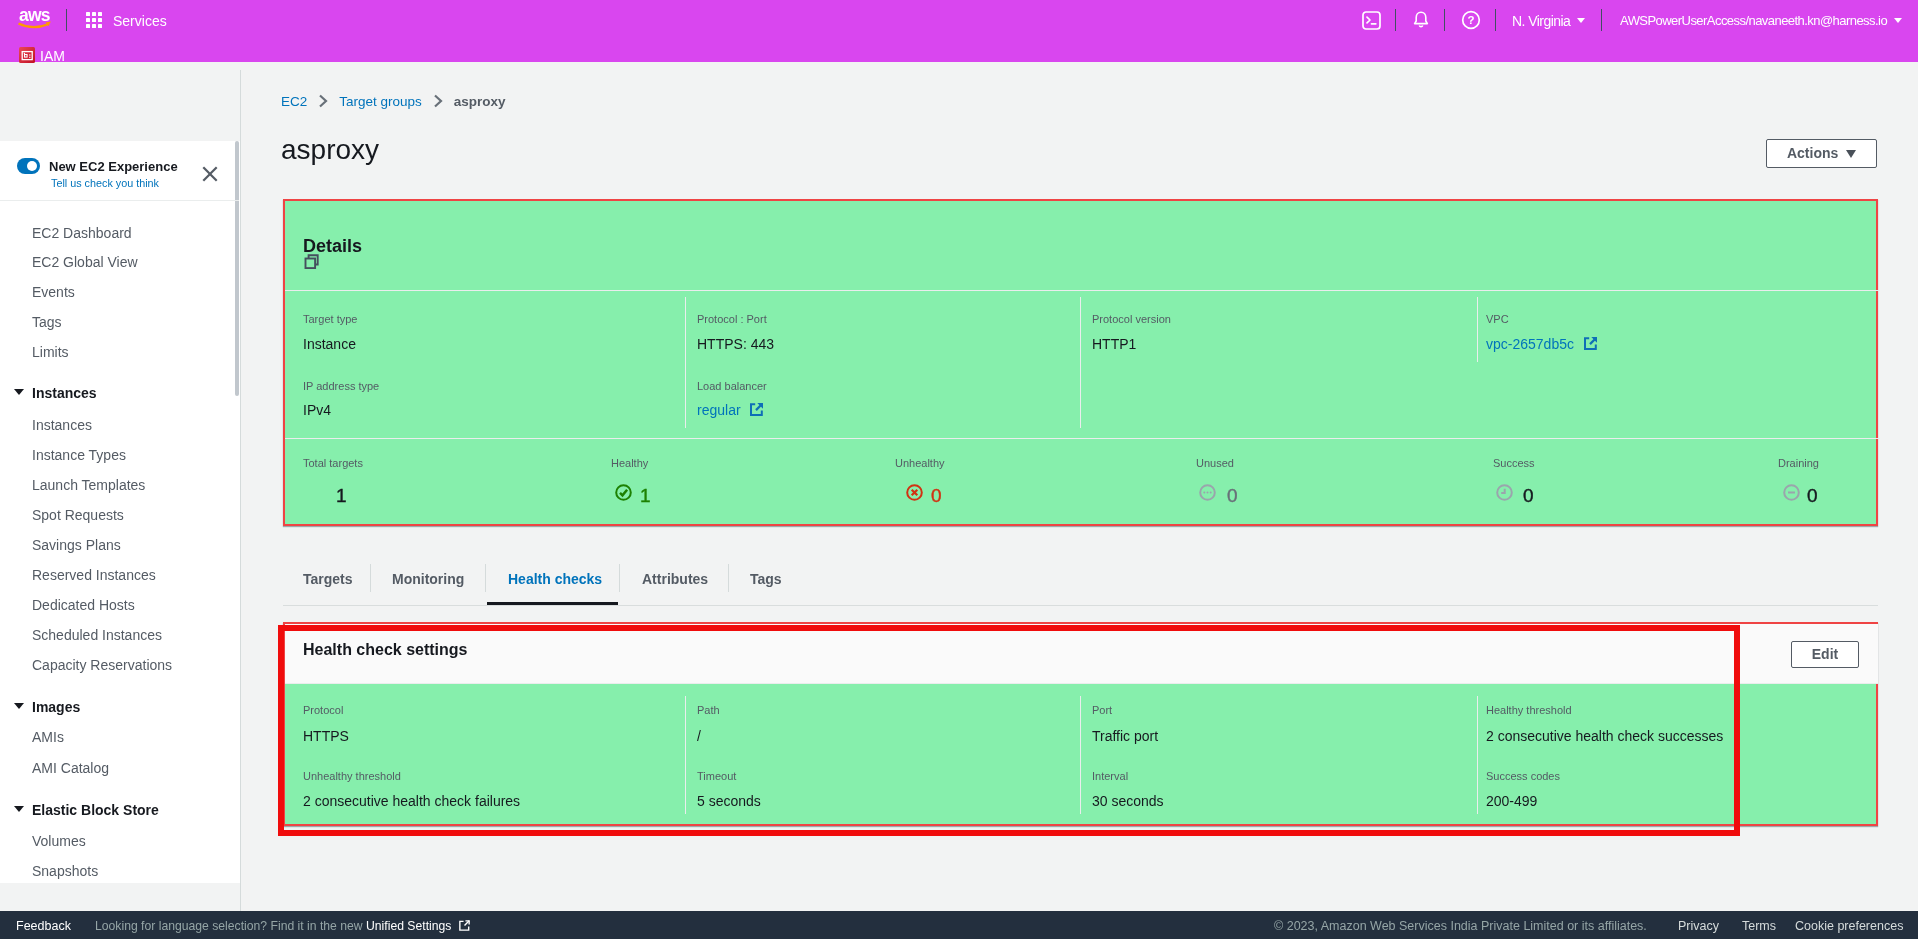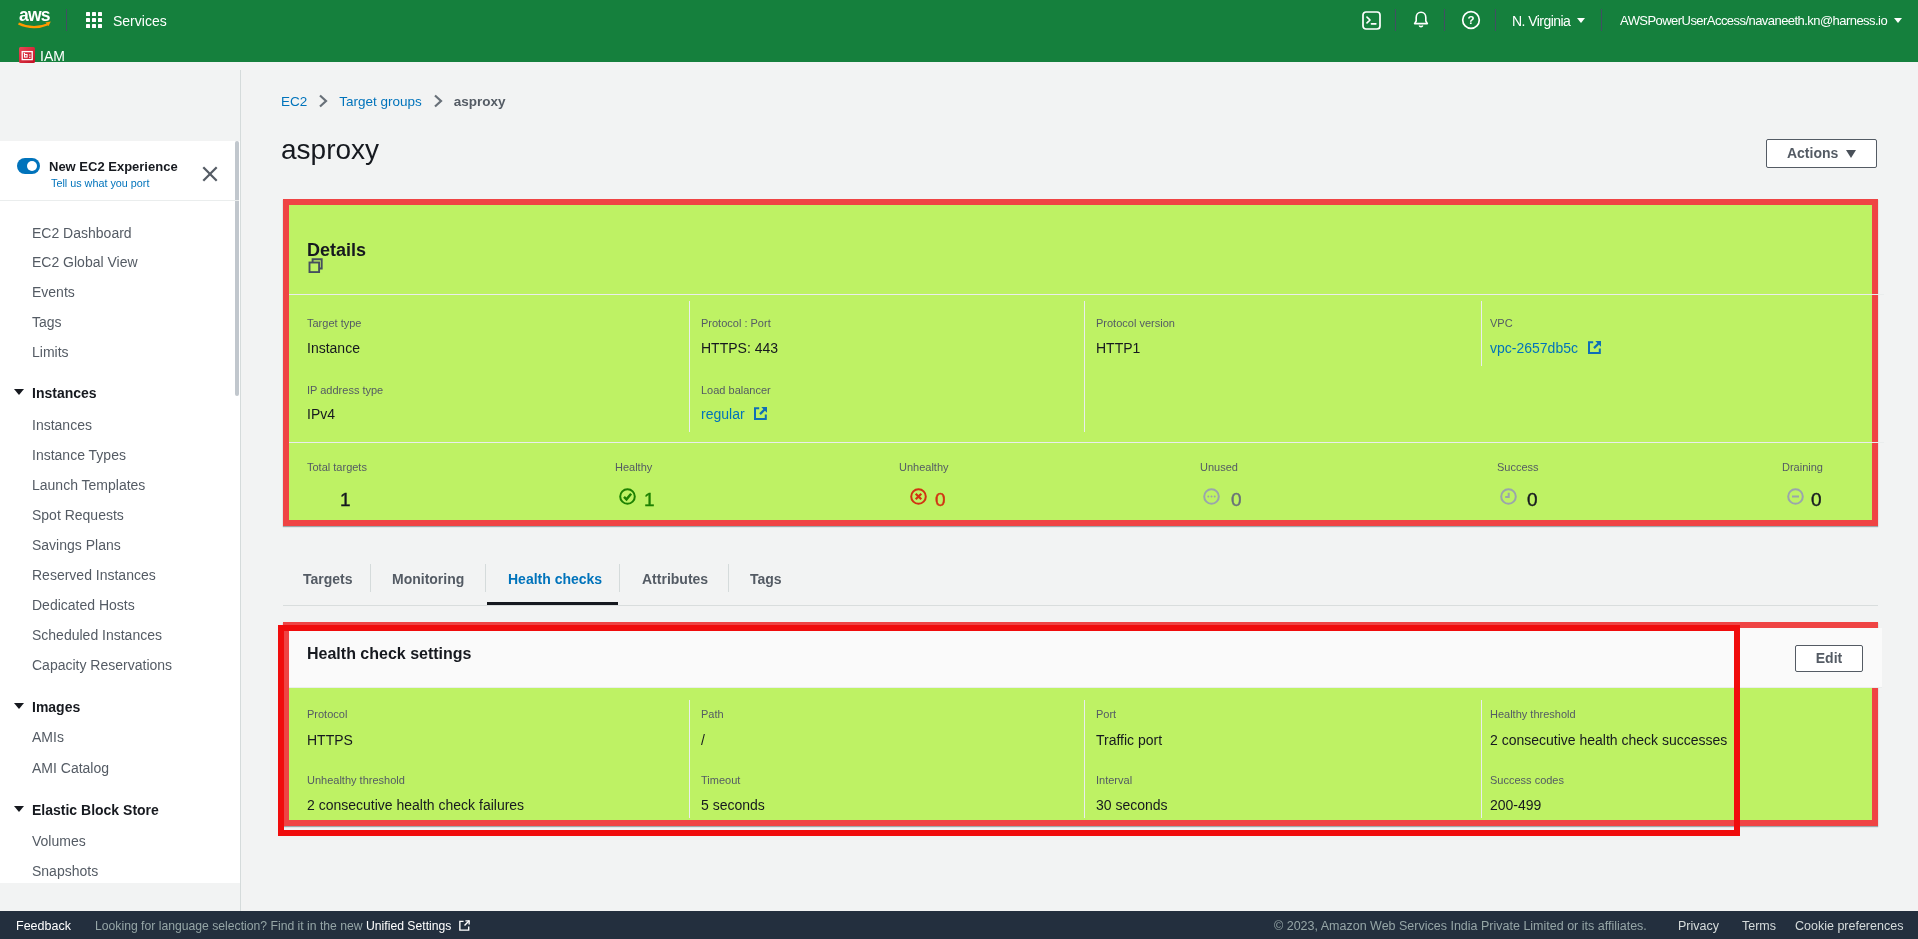--- a/index.html
+++ b/index.html
@@ -1,36 +1,36 @@
 <!DOCTYPE html>
 <html><head>
 <meta charset="utf-8">
 <style>
 *{margin:0;padding:0;box-sizing:border-box}
 html,body{width:1918px;height:939px;overflow:hidden}
 body{font-family:"Liberation Sans",sans-serif;position:relative;background:#f2f3f3;color:#16191f}
 .abs{position:absolute}
-.top{left:0;top:0;width:1918px;height:62px;background:#15803d}
+.top{left:0;top:0;width:1918px;height:62px;background:#d946ef}
 .hdivider{width:1px;height:22px;top:9px;background:#414f63}
 .htext{color:#fff;font-size:14px;line-height:16px}
 .searchbox{left:172px;top:7px;width:536px;height:27px;background:#121b29;border:1px solid #7d8998;border-radius:2px}
 .ph{color:#8c99a8;font-style:italic;font-size:14px}
 .alts{color:#a5aeb8;font-size:14px}
 .page{left:0;top:70px;width:1918px;height:841px;background:#f2f3f3}
 .sidewhite{left:0;top:71px;width:240px;height:742px;background:#fff}
 .sideborder{left:240px;top:0;width:1px;height:841px;background:#d5dbdb}
 .sthumb{left:235px;top:71px;width:4px;height:255px;background:#c1c7cd;border-radius:2px}
 .navitem{left:32px;font-size:14px;line-height:16px;color:#545b64}
 .navhead{font-size:14px;line-height:16px;color:#16191f;font-weight:bold}
 .tri-down{width:0;height:0;border-left:5px solid transparent;border-right:5px solid transparent;border-top:6px solid #16191f}
 .tri-w{width:0;height:0;border-left:4px solid transparent;border-right:4px solid transparent;border-top:5px solid #fff}
 .tri-g{width:0;height:0;border-left:5.5px solid transparent;border-right:5.5px solid transparent;border-top:8px solid #495059}
 .bc{font-size:13.5px;line-height:16px}
 .bc a{color:#0073bb;text-decoration:none}
-.card{background:#bef264;border:6px solid #ef4444;box-shadow:0 1px 1px 0 rgba(0,28,36,.35)}
+.card{background:#86efac;border:2px solid #ef4444;box-shadow:0 1px 1px 0 rgba(0,28,36,.35)}
 .lbl{font-size:11px;line-height:15px;color:#545b64}
 .val{font-size:14px;line-height:16px;color:#16191f}
 .vdiv{width:1px;background:#eaeded}
 .hdiv{height:1px;background:#eaeded}
 .link{color:#0073bb;text-decoration:none;font-size:14px}
 .btn{background:#fff;border:1px solid #545b64;border-radius:2px;color:#545b64;font-weight:bold;font-size:14px;text-align:center}
 .tab{font-size:14px;font-weight:bold;color:#545b64;line-height:16px}
 .tabdiv{width:1px;height:28px;background:#d5dbdb;top:494px}
 .statnum{font-size:19px;line-height:20px;color:#16191f;letter-spacing:-0.5px;-webkit-text-stroke:0.4px}
 .footer{left:0;top:911px;width:1918px;height:28px;background:#232f3e;font-size:12.5px}
@@ -102,21 +102,21 @@
 
 <div class="abs page">
   <div class="abs sidewhite"></div>
   <div class="abs sideborder"></div>
   <div class="abs sthumb"></div>
 
   <div class="abs" style="left:17px;top:88px;width:23px;height:16px;border-radius:8px;background:#0073bb">
     <div class="abs" style="left:10px;top:3px;width:10px;height:10px;border-radius:50%;background:#fff"></div>
   </div>
   <div class="abs" style="left:49px;top:89px;font-size:13px;line-height:15px;font-weight:bold;color:#16191f">New EC2 Experience</div>
-  <div class="abs" style="left:51px;top:107px;font-size:10.8px;color:#0073bb">Tell us what you port</div>
+  <div class="abs" style="left:51px;top:107px;font-size:10.8px;color:#0073bb">Tell us check you think</div>
   <svg class="abs" style="left:202px;top:96px" width="16" height="16" viewBox="0 0 16 16">
     <line x1="1.3" y1="1.3" x2="14.7" y2="14.7" stroke="#545b64" stroke-width="2.2"></line>
     <line x1="14.7" y1="1.3" x2="1.3" y2="14.7" stroke="#545b64" stroke-width="2.2"></line>
   </svg>
   <div class="abs hdiv" style="left:0;top:130px;width:239px"></div>
 
   <div class="abs navitem" style="top:155px">EC2 Dashboard</div>
   <div class="abs navitem" style="top:184px">EC2 Global View</div>
   <div class="abs navitem" style="top:214px">Events</div>
   <div class="abs navitem" style="top:244px">Tags</div>

